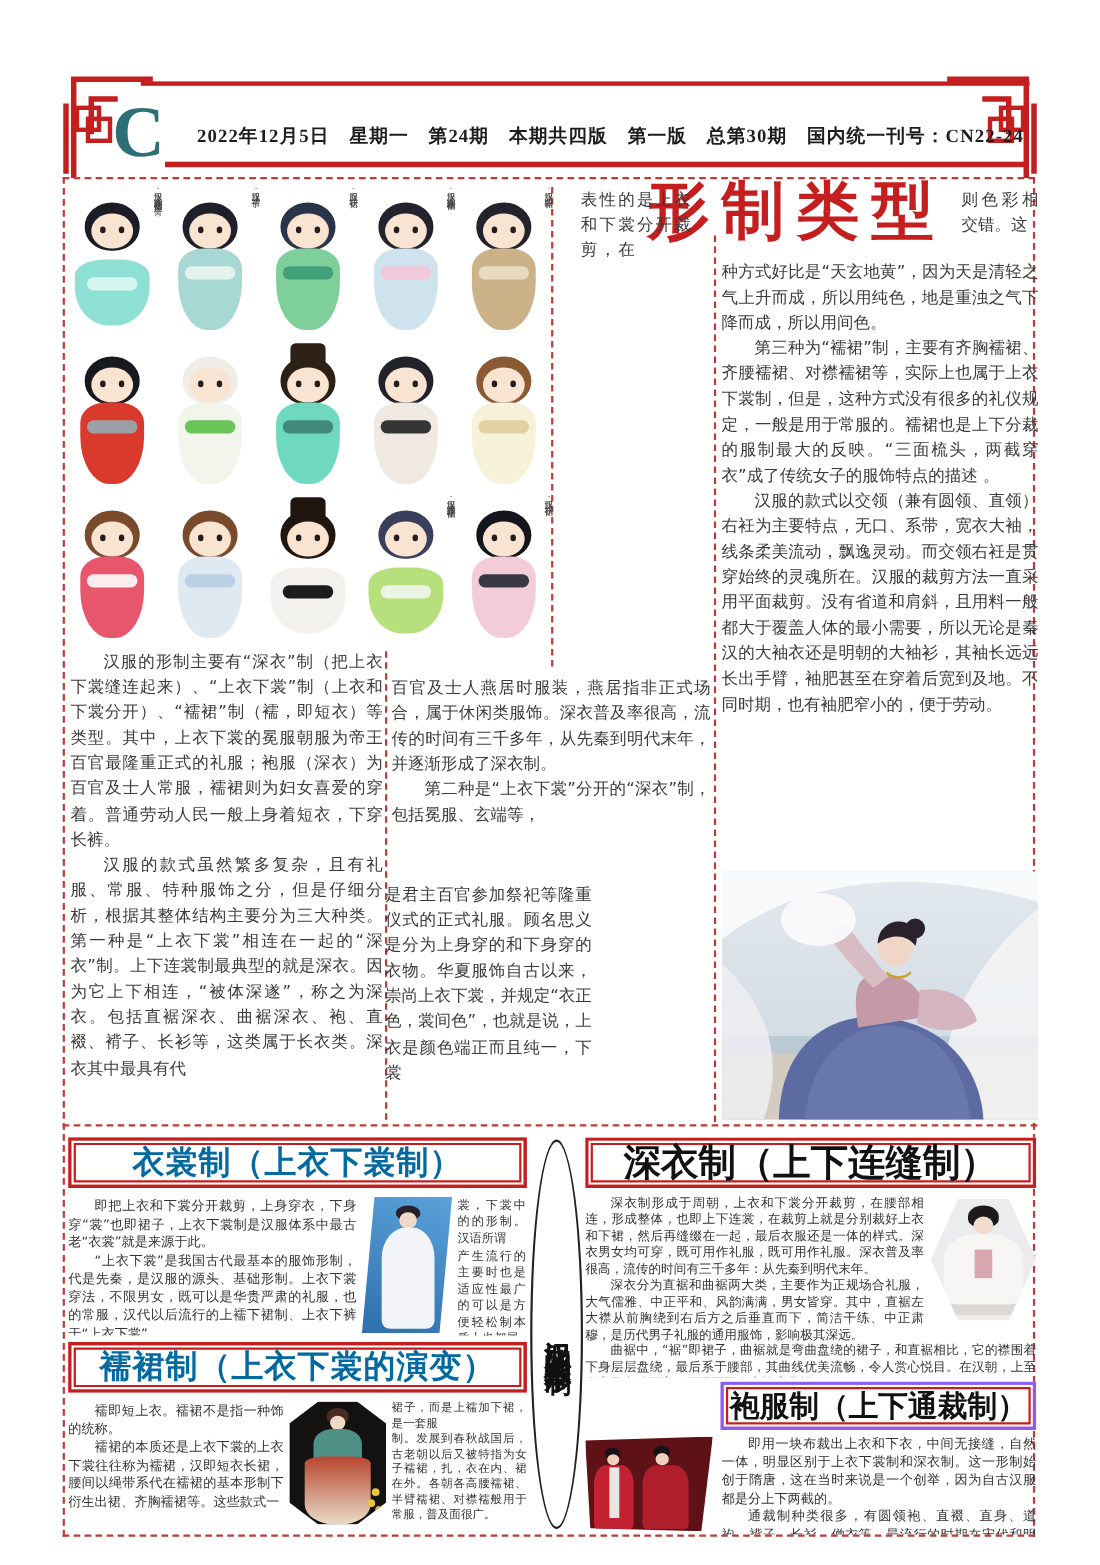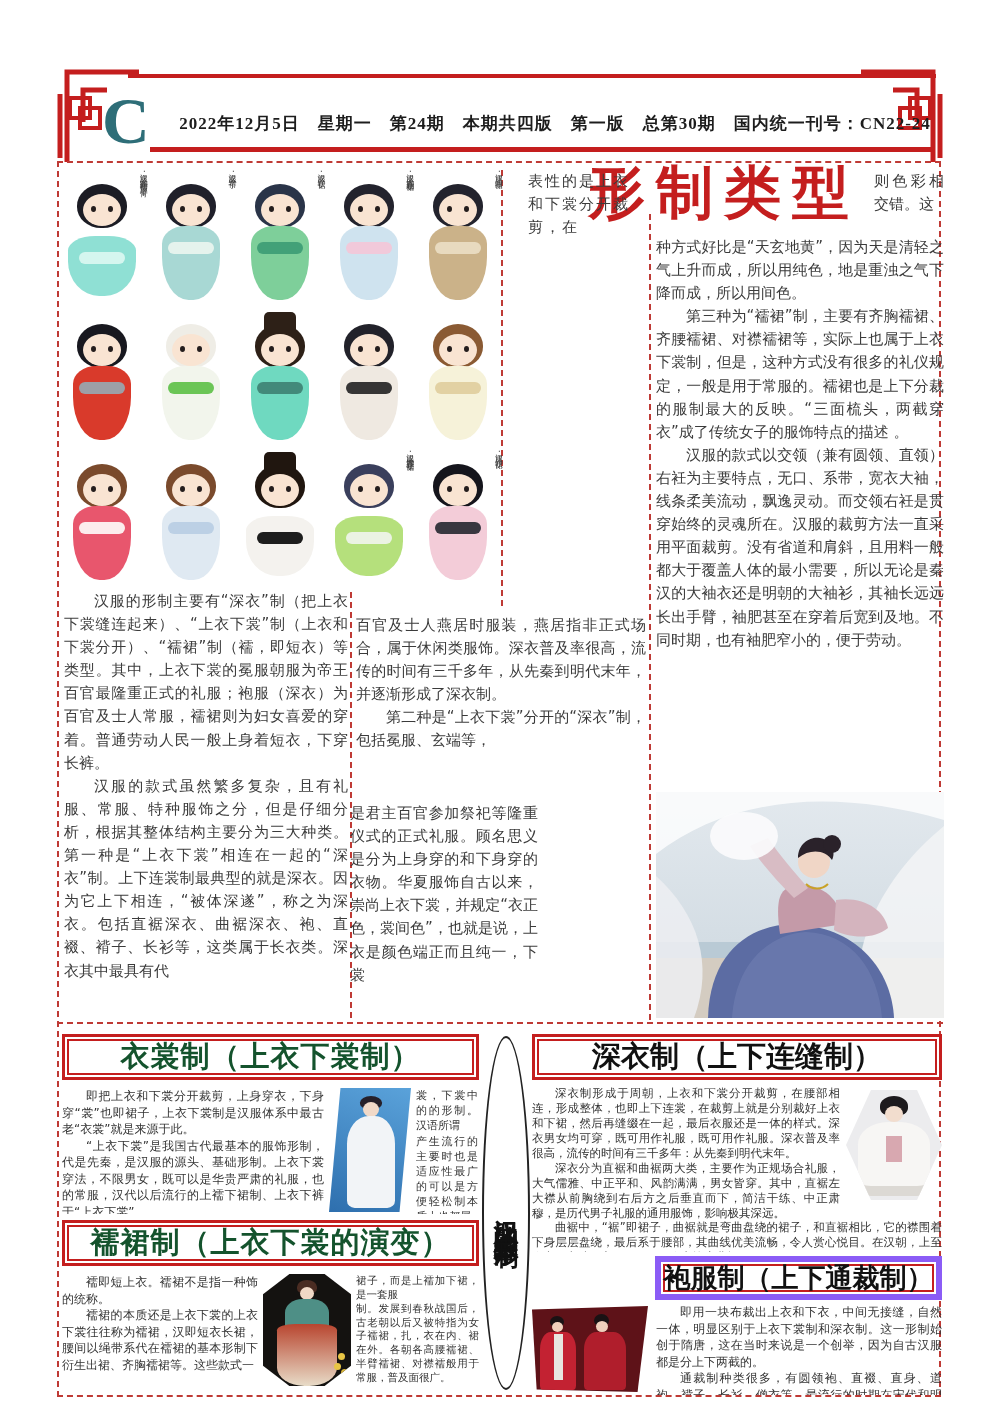--- a/index.html
+++ b/index.html
@@ -44,37 +44,37 @@
   .main-title{position:absolute;left:572px;top:162px;width:288px;height:72px;color:#c41e1e;
               font-family:"Liberation Serif",serif;font-weight:bold;font-size:57px;letter-spacing:11px;
               line-height:1.1;white-space:nowrap;text-align:right;}
   
   .photo{position:absolute;overflow:hidden;}
   .mini-photo{position:relative;overflow:hidden;flex:none;}
   
   .sechead{position:absolute;box-sizing:border-box;border:3px solid #c41e1e;
            box-shadow:inset 0 0 0 2px #ffffff,inset 0 0 0 4px #c41e1e;
            display:flex;align-items:center;justify-content:center;background:#fff;}
-  .sechead span{font-family:"Liberation Serif",serif;font-weight:bold;font-size:29px;color:#14532d;
+  .sechead span{font-family:"Liberation Serif",serif;font-weight:bold;font-size:29px;color:#0369a1;
                 letter-spacing:1px;white-space:nowrap;}
   .stxt{font-size:12px;line-height:1.38;color:#333;text-align:justify;overflow:hidden;}
   .stxt p{margin:0;}
   .secbody{position:absolute;display:flex;gap:5px;overflow:hidden;}
   .banner{position:absolute;left:482px;top:1036px;width:48px;height:354px;border:2px solid #222;
           border-radius:50%;display:flex;align-items:center;justify-content:center;box-sizing:border-box;}
   .banner span{writing-mode:vertical-rl;font-family:"Liberation Serif",serif;font-weight:bold;
                font-size:25px;color:#111;letter-spacing:3px;}
-  .inhead{float:right;width:287px;height:44px;box-sizing:border-box;border:6px solid #8b5cf6;
+  .inhead{float:right;width:287px;height:44px;box-sizing:border-box;border:3px solid #8b5cf6;
           box-shadow:inset 0 0 0 2px #fff,inset 0 0 0 4px #c41e1e;display:flex;align-items:center;
           justify-content:center;margin-left:6px;margin-bottom:4px;background:#fff;}
   .inhead span{font-family:"Liberation Serif",serif;font-weight:bold;font-size:27px;color:#111;white-space:nowrap;}
   .shenyi-head{margin-bottom:6px;position:relative;width:410px;height:46px;box-sizing:border-box;
           border:3px solid #c41e1e;box-shadow:inset 0 0 0 2px #fff,inset 0 0 0 4px #c41e1e;
           display:flex;align-items:center;justify-content:center;background:#fff;}
-  .shenyi-head span{font-family:"Liberation Serif",serif;font-weight:bold;font-size:29px;color:#111;white-space:nowrap;}
+  .shenyi-head span{font-family:"Liberation Serif",serif;font-weight:bold;font-size:34px;color:#111;white-space:nowrap;}
   .hex{float:right;width:96px;height:110px;margin:4px 0 4px 6px;background:#ececee;position:relative;
        clip-path:polygon(26% 0,74% 0,100% 50%,74% 100%,26% 100%,0 50%);}
   .pao-photo{float:left;width:116px;height:86px;margin:2px 8px 4px 0;position:relative;background:#5e1218;
        clip-path:polygon(0 4%,100% 0,91% 100%,4% 97%);}
 </style>
 </head>
 <body>
 
 <div class="page">
 

